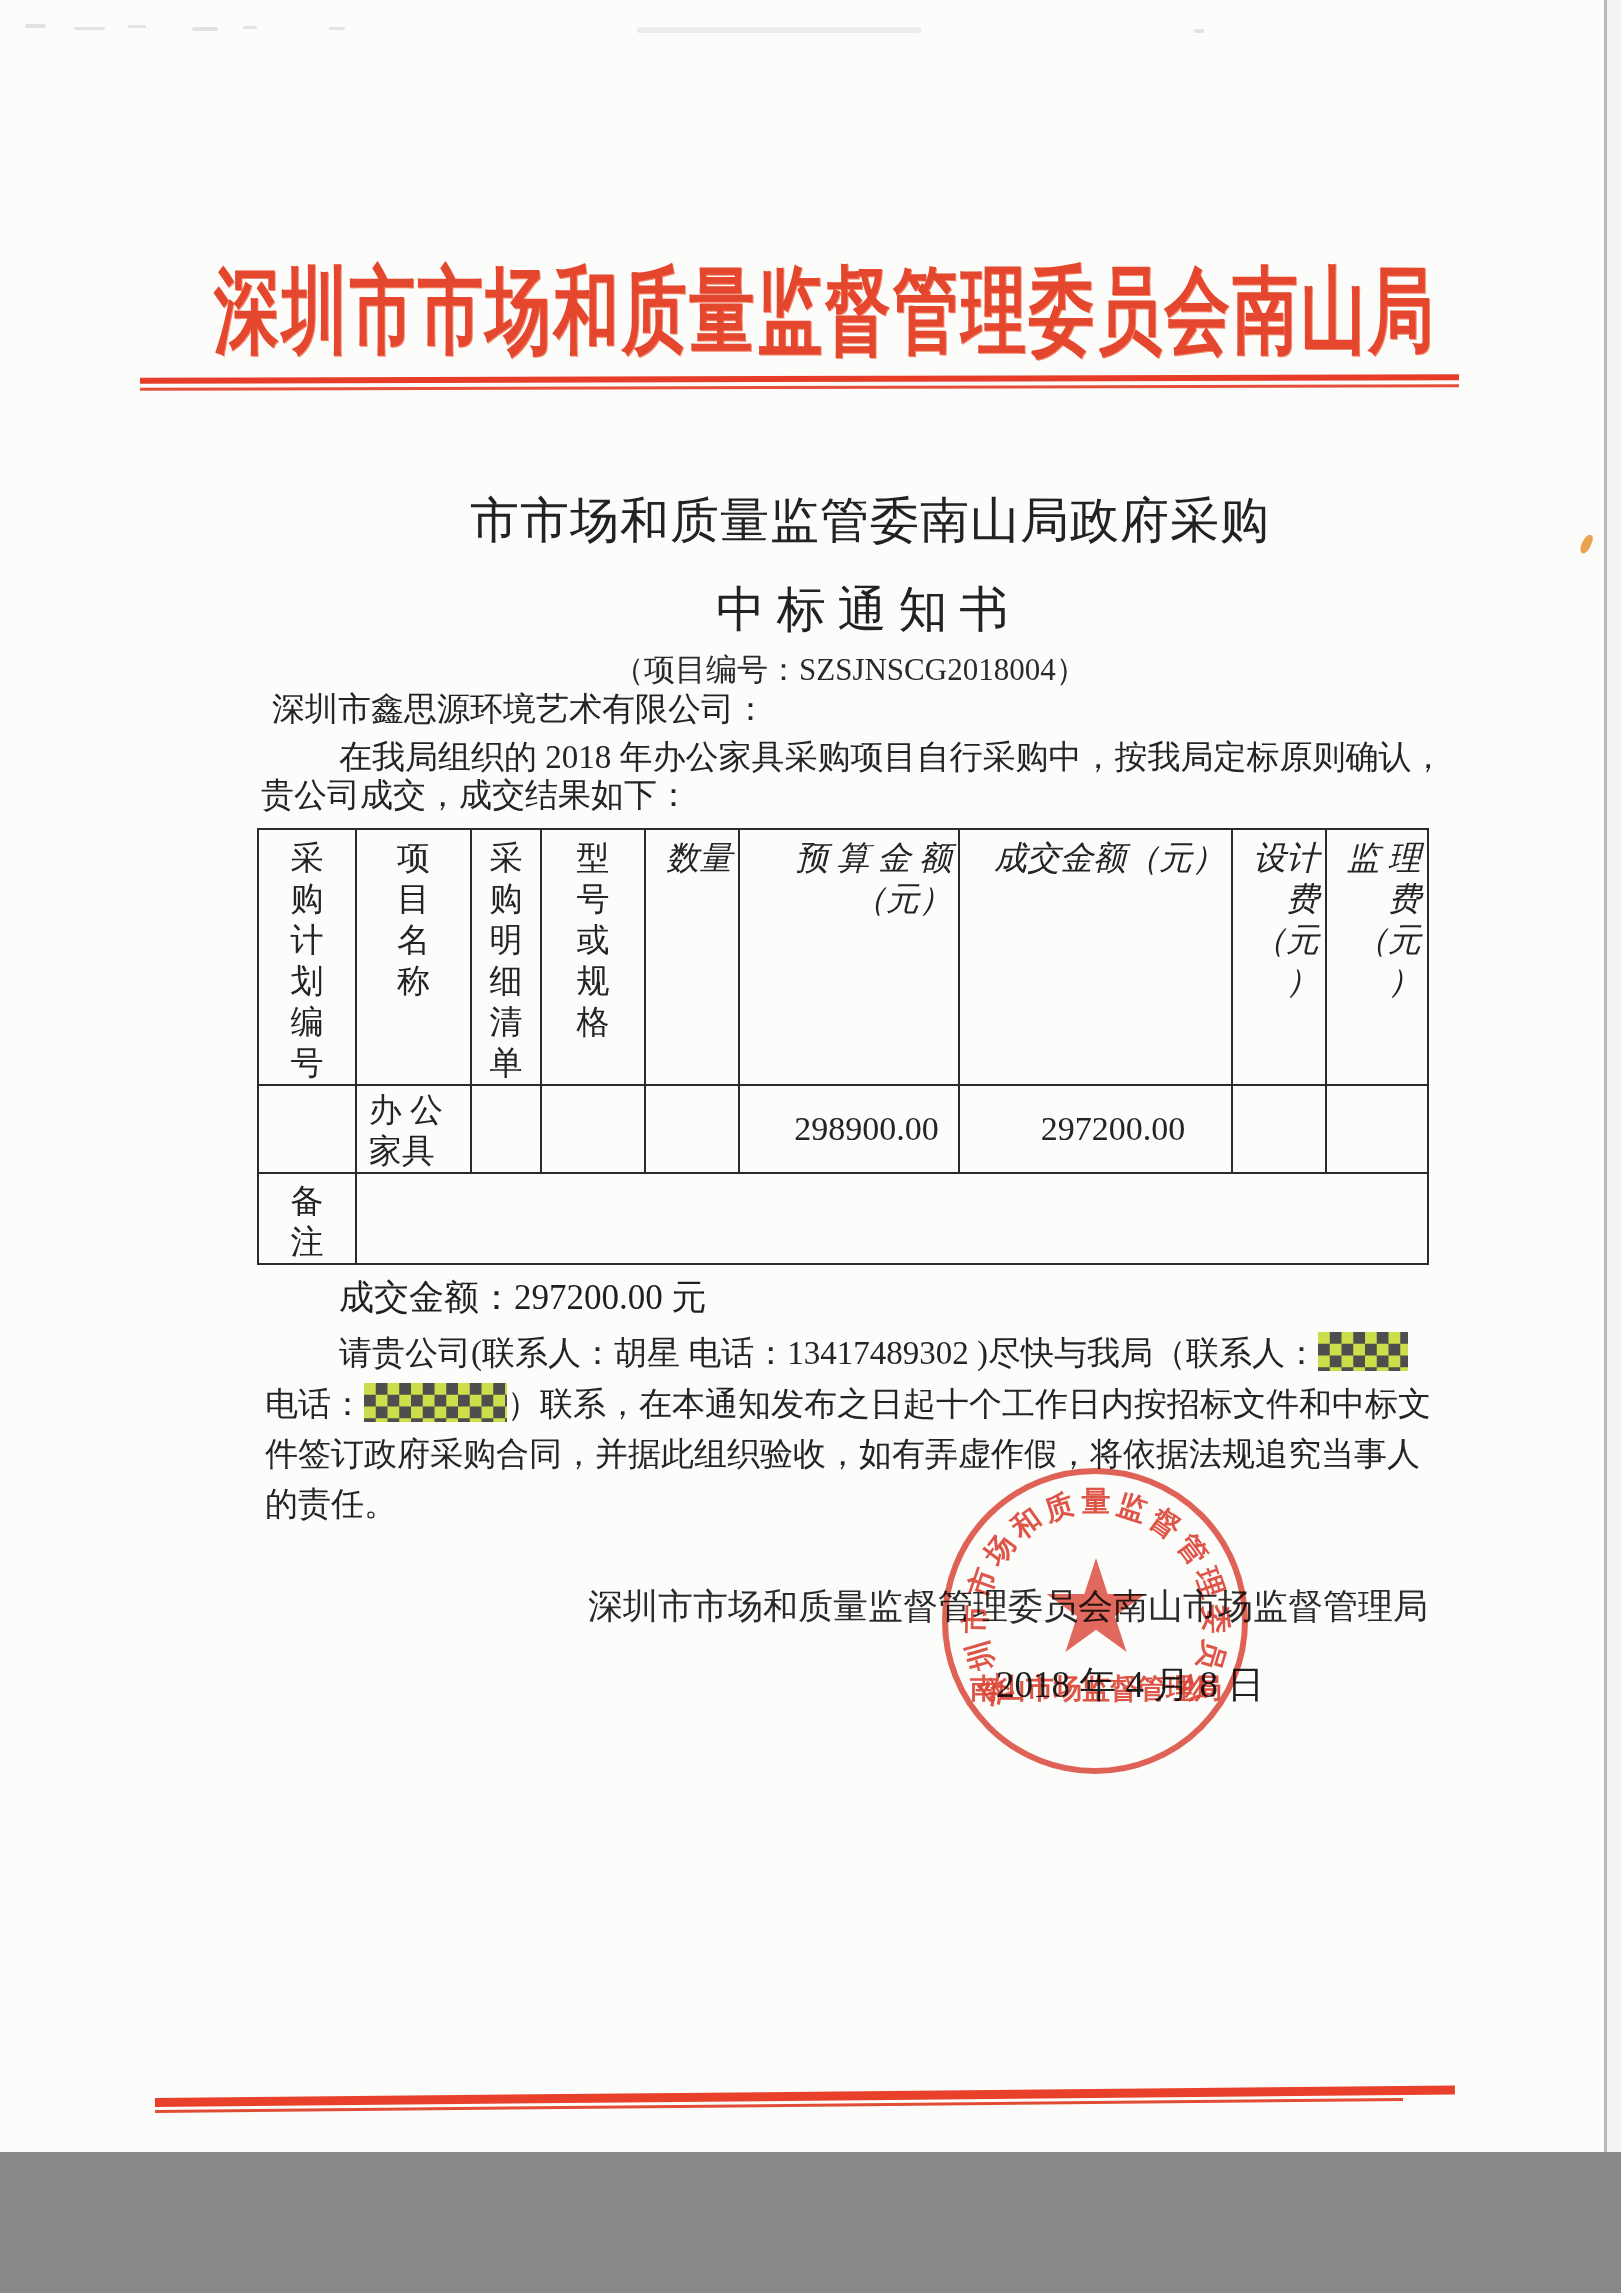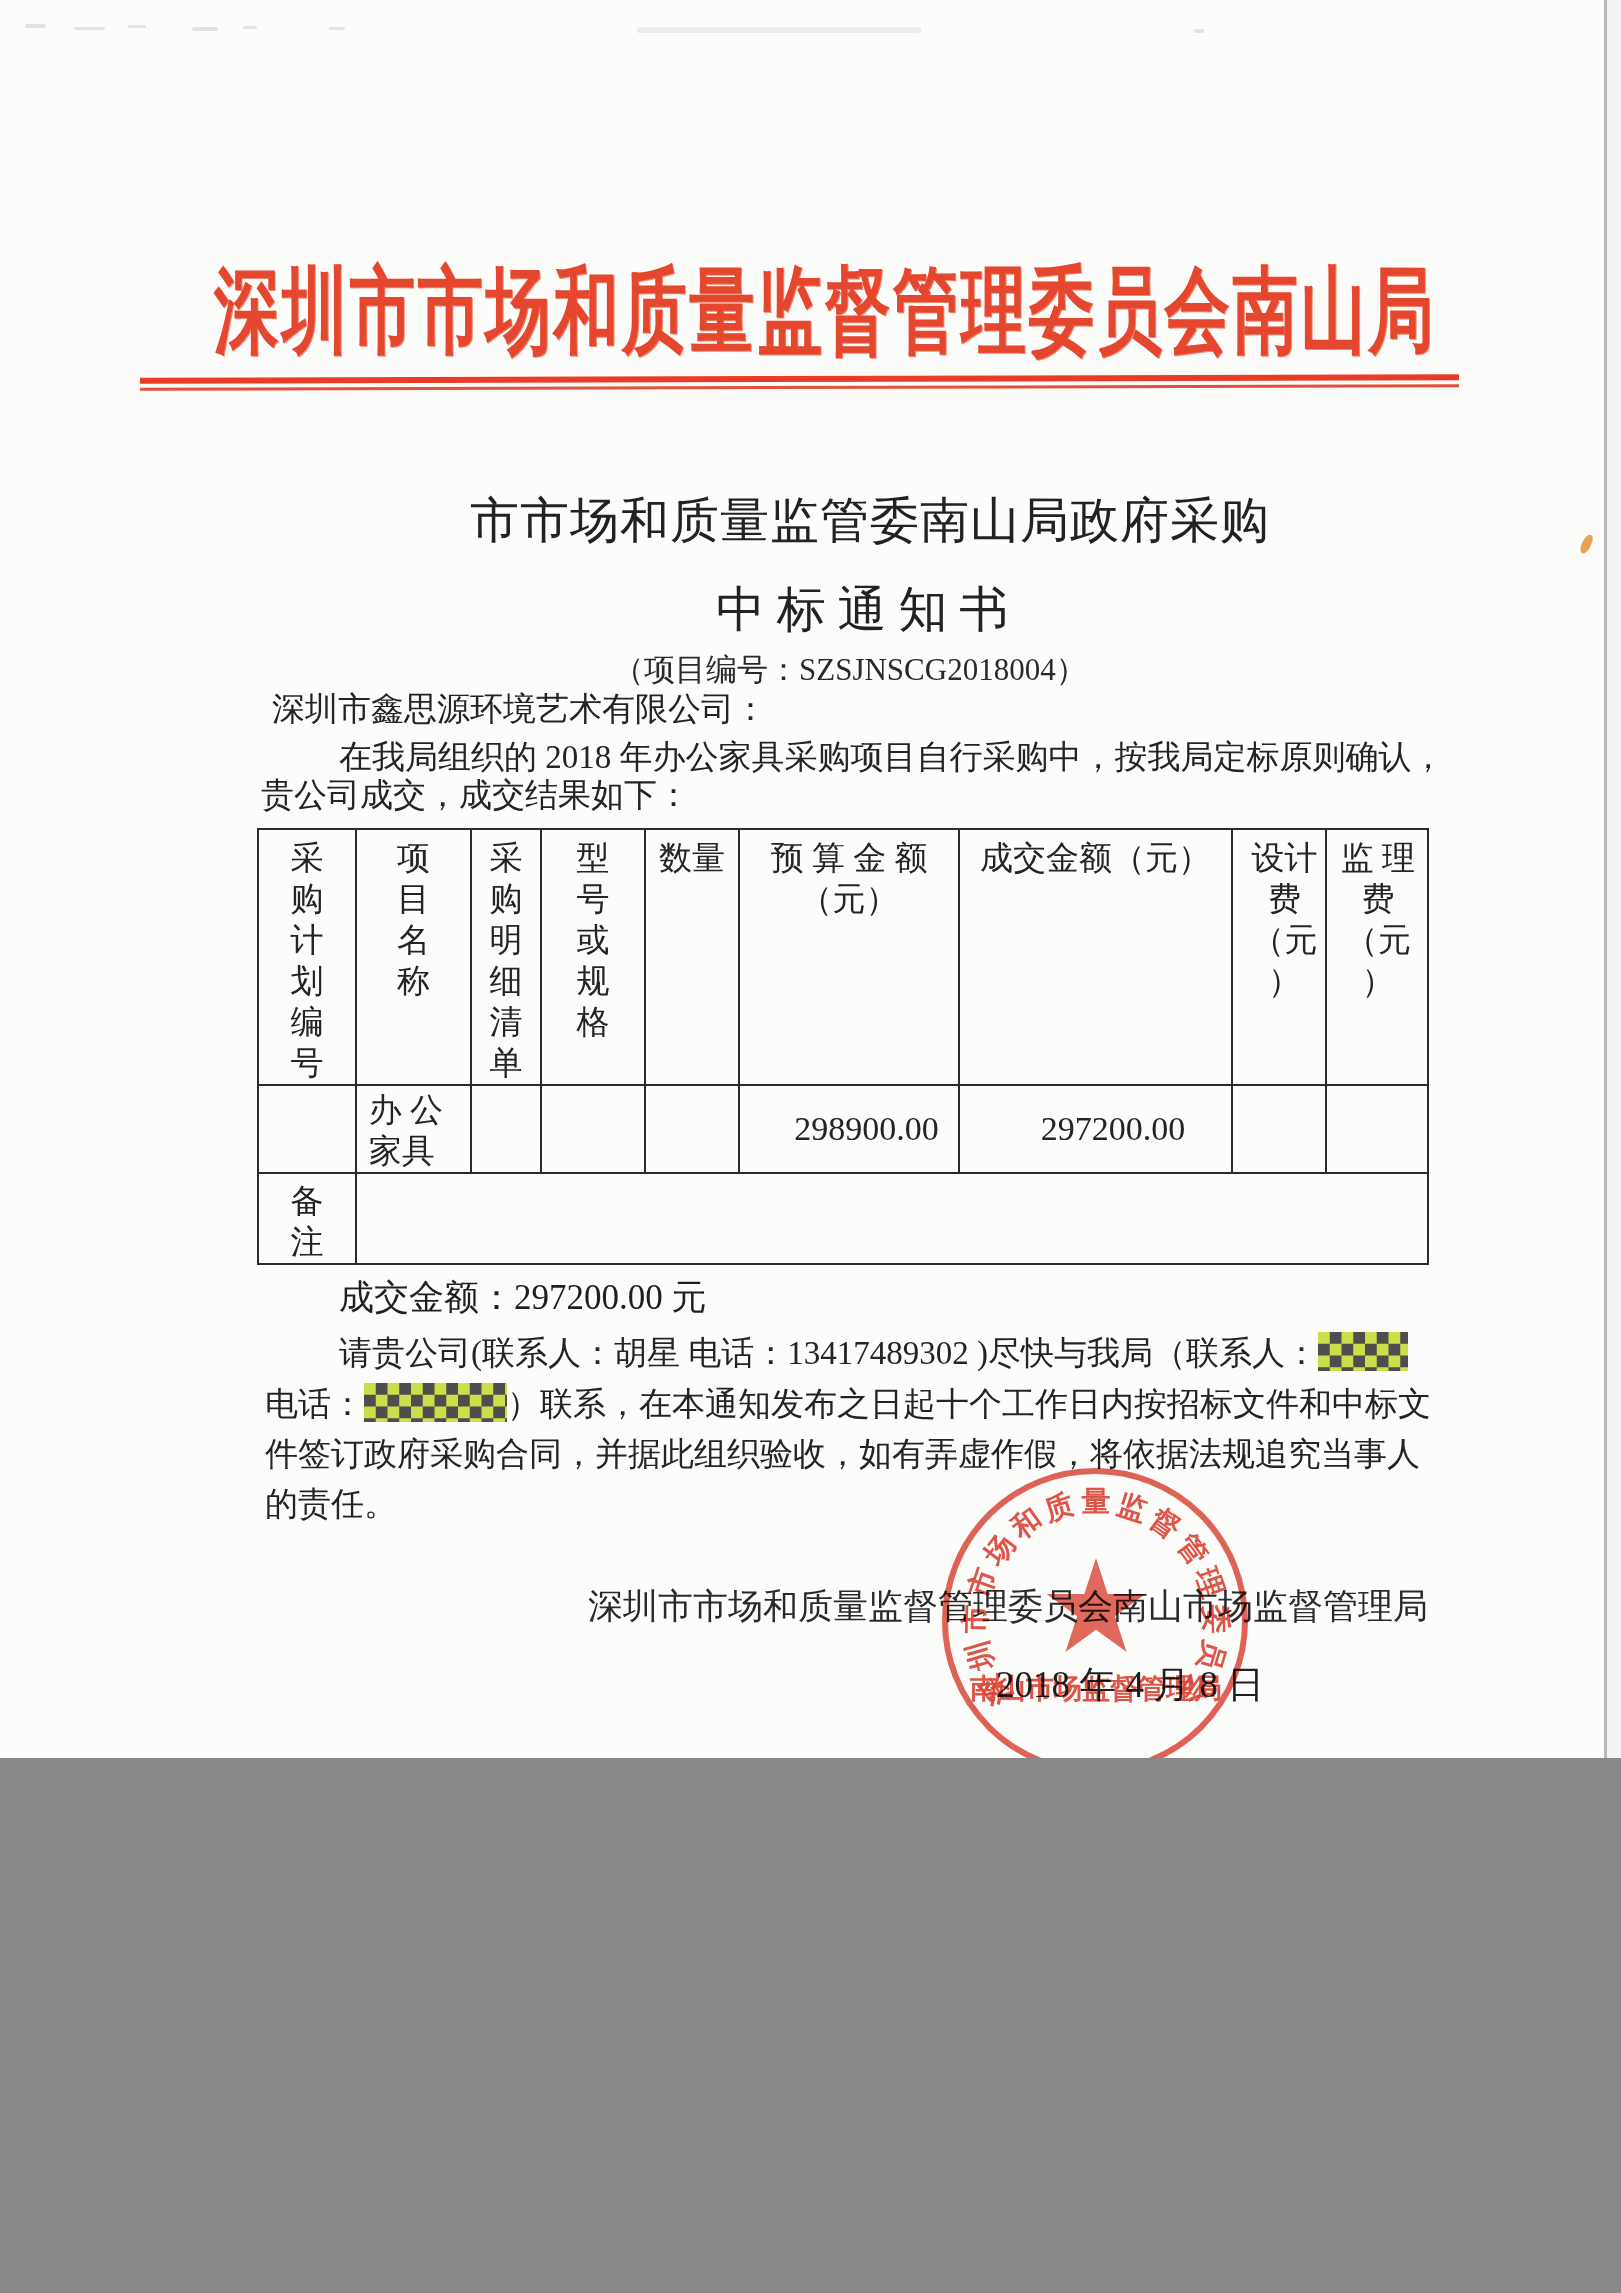--- a/index.html
+++ b/index.html
@@ -1,17 +1,17 @@
 <!DOCTYPE html>
 <html><head>
 <meta charset="utf-8">
 <style>
   html,body{margin:0;padding:0;background:#888;}
   .page{
-    position:relative;width:1621px;height:1758px;margin:0 auto;
+    position:relative;width:1621px;height:2152px;margin:0 auto;
     background:#fcfcfb;overflow:hidden;
     font-family:"Liberation Serif","DejaVu Serif",serif;
     color:#1d1d1d;
   }
   
   .dash{position:absolute;background:#dfe3e4;border-radius:2px;}
   .edge-line{position:absolute;left:1604px;top:0;width:2.9px;height:2294px;background:#b6babb;}
   .edge-strip{position:absolute;left:1606px;top:0;width:14.7px;height:2294px;background:#f3f3f2;}
   .speck{position:absolute;left:1582px;top:534px;width:8.8px;height:19.6px;background:#e9a34e;border-radius:60% 40% 50% 50%;transform:rotate(24deg);}
   
@@ -36,21 +36,21 @@
   table.doc{
     position:absolute;left:257px;top:828px;border-collapse:collapse;table-layout:fixed;
   }
   table.doc td{
     border:2px solid #2b2b2b;font-size:33px;line-height:41px;
     white-space:pre-line;vertical-align:top;padding:7.8px 5.9px 0 5.9px;color:#242424;
     overflow:hidden;
   }
   table.doc{border:2.9px solid #2b2b2b;}
   td.c-center{text-align:center;}
-  td.c-left{text-align:center;padding-left:13.7px;}
+  td.c-left{text-align:right;padding-left:13.7px;font-style:italic;}
   tr.hdr td{height:240px;}
   tr.data td{height:76px;vertical-align:middle;padding-top:0;padding-left:41px;}
   tr.data td.num{text-align:center;font-size:34px;}
   tr.data td.item{text-align:left;padding-left:11.8px;vertical-align:top;padding-top:3.9px;}
   tr.remark td{height:76px;}
   
   .dealline{position:absolute;left:339px;top:1274px;font-size:35px;white-space:nowrap;color:#1f1f1f;}
   .cl{position:absolute;font-size:33px;white-space:nowrap;color:#242424;}
   .cl1{left:339px;top:1331px;}
   .cl2{left:265px;top:1382px;}

